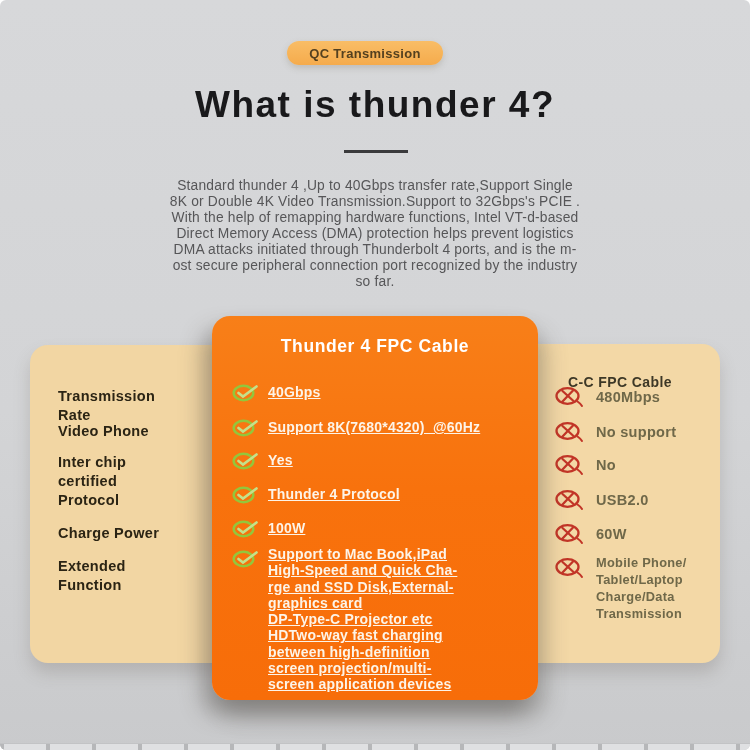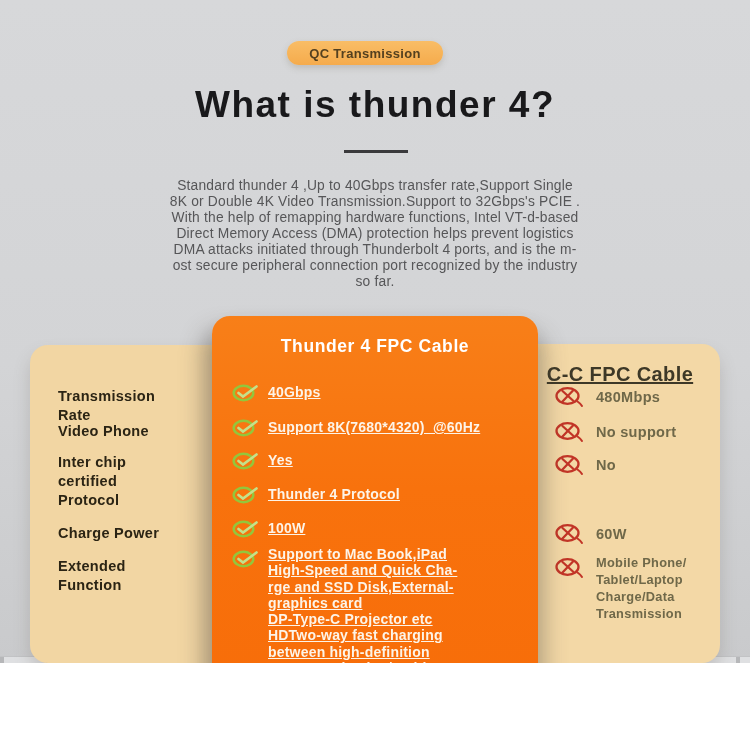--- a/index.html
+++ b/index.html
@@ -1,20 +1,21 @@
 <!DOCTYPE html>
 <html><head>
 <meta charset="utf-8">
 <style>
   * { margin:0; padding:0; box-sizing:border-box; }
   html,body { width:750px; }
   body { font-family:"Liberation Sans", sans-serif; }
   .canvas{
-    position:relative; width:750px; height:663px; overflow:hidden;
+    position:relative; width:750px; height:750px; overflow:hidden;
     background:linear-gradient(180deg,#d7d8da 0%,#d3d4d6 55%,#c9cacc 100%);
+    border-radius:6px;
   }
   
   .badge{
     position:absolute; left:287px; top:41px; width:156px; height:24px;
     background:linear-gradient(180deg,#f9bd66,#f5ab4c);
     border-radius:13px; display:flex; align-items:center; justify-content:center;
     box-shadow:0 3px 6px rgba(120,110,90,.25);
   }
   .badge span{ font-size:13px; font-weight:700; color:#54401f; letter-spacing:.3px; }
   
@@ -45,22 +46,22 @@
     left:212px; top:316px; width:326px; height:384px;
     background:linear-gradient(180deg,#f87f18 0%,#f8720d 45%,#f76d09 100%);
     box-shadow:-10px 14px 22px rgba(80,75,70,.40), 8px 16px 22px rgba(80,75,70,.30);
     z-index:2;
   }
   .orange-header{
     position:absolute; top:20px; left:0; width:100%; text-align:center;
     color:#ffffff; font-size:17.5px; font-weight:800; letter-spacing:.6px;
   }
   .right-header{
-    position:absolute; top:19px; left:30px; width:160px; text-align:center;
-    color:#3d3827; font-size:20px; font-weight:800; letter-spacing:.4px;text-decoration:underline;
+    position:absolute; top:30px; left:30px; width:160px; text-align:center;
+    color:#3d3827; font-size:14px; font-weight:800; letter-spacing:.4px;
   }
   .feature-label{
     position:absolute; left:28px; white-space:pre-line;
     font-size:14.5px; line-height:19px; font-weight:800; color:#2b2414; letter-spacing:.3px;
   }
   .row{
     position:absolute; left:20px; right:6px; height:26px;
     display:flex; align-items:center; gap:9px;
   }
   .row.block{ height:auto; align-items:flex-start; }
@@ -189,20 +190,28 @@
       <span>No support</span>
     </div>
     <div class="row" style="top:108px">
       <svg class="icon" width="30" height="24" viewBox="0 0 30 24">
           <ellipse cx="13.5" cy="11" rx="11" ry="7.8" fill="none" stroke="#c23527" stroke-width="2.3"></ellipse>
           <path d="M8.5 6 L19.5 16 M19 5.5 L8.5 16.5" fill="none" stroke="#c23527" stroke-width="2.3" stroke-linecap="round"></path>
           <path d="M23.5 16.5 q3 2 4.5 4.5" fill="none" stroke="#c23527" stroke-width="2" stroke-linecap="round"></path>
         </svg>
       <span>No</span>
     </div>
+    <div class="row" style="top:143px">
+      <svg class="icon" width="30" height="24" viewBox="0 0 30 24">
+          <ellipse cx="13.5" cy="11" rx="11" ry="7.8" fill="none" stroke="#c23527" stroke-width="2.3"></ellipse>
+          <path d="M8.5 6 L19.5 16 M19 5.5 L8.5 16.5" fill="none" stroke="#c23527" stroke-width="2.3" stroke-linecap="round"></path>
+          <path d="M23.5 16.5 q3 2 4.5 4.5" fill="none" stroke="#c23527" stroke-width="2" stroke-linecap="round"></path>
+        </svg>
+      <span>USB2.0</span>
+    </div>
     <div class="row" style="top:177px">
       <svg class="icon" width="30" height="24" viewBox="0 0 30 24">
           <ellipse cx="13.5" cy="11" rx="11" ry="7.8" fill="none" stroke="#c23527" stroke-width="2.3"></ellipse>
           <path d="M8.5 6 L19.5 16 M19 5.5 L8.5 16.5" fill="none" stroke="#c23527" stroke-width="2.3" stroke-linecap="round"></path>
           <path d="M23.5 16.5 q3 2 4.5 4.5" fill="none" stroke="#c23527" stroke-width="2" stroke-linecap="round"></path>
         </svg>
       <span>60W</span>
     </div>
     <div class="row block" style="top:210px">
       <svg class="icon" width="30" height="24" viewBox="0 0 30 24">

